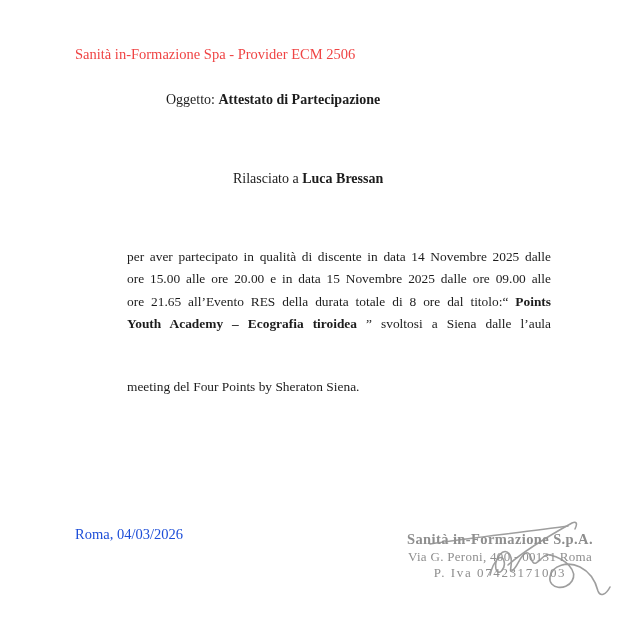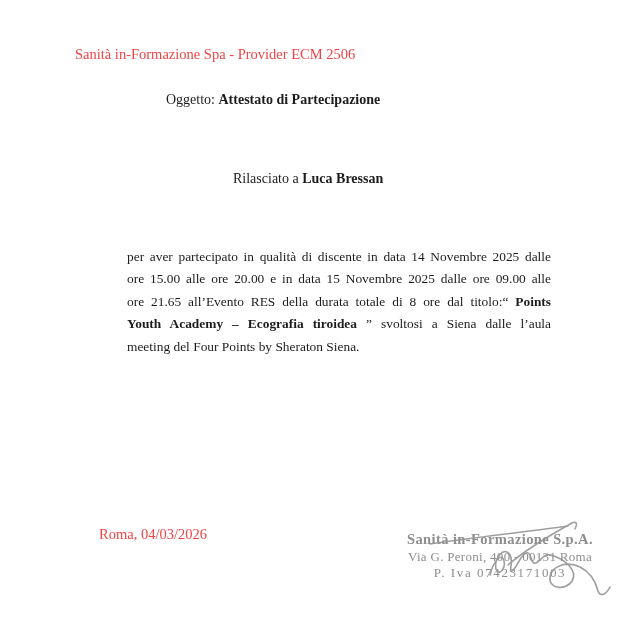--- a/index.html
+++ b/index.html
@@ -50,29 +50,29 @@
     color: #1c1c1c;
   }
   .body-line {
     text-align: justify;
     text-align-last: justify;
     white-space: normal;
   }
   .body-line.last {
     text-align: left;
     text-align-last: left;
+    margin-top: 40px;
   }
   .date-line {
     position: absolute;
     left: 75px;
     top: 526px;
     font-size: 14.5px;
-    color: #ef4444;
+    color: #1d4ed8;
     white-space: nowrap;
-    margin-left: 24px;
   }
   .stamp {
     position: absolute;
     left: 393px;
     top: 530px;
     width: 214px;
     text-align: center;
     color: #8e8e8e;
     line-height: 1.28;
   }

